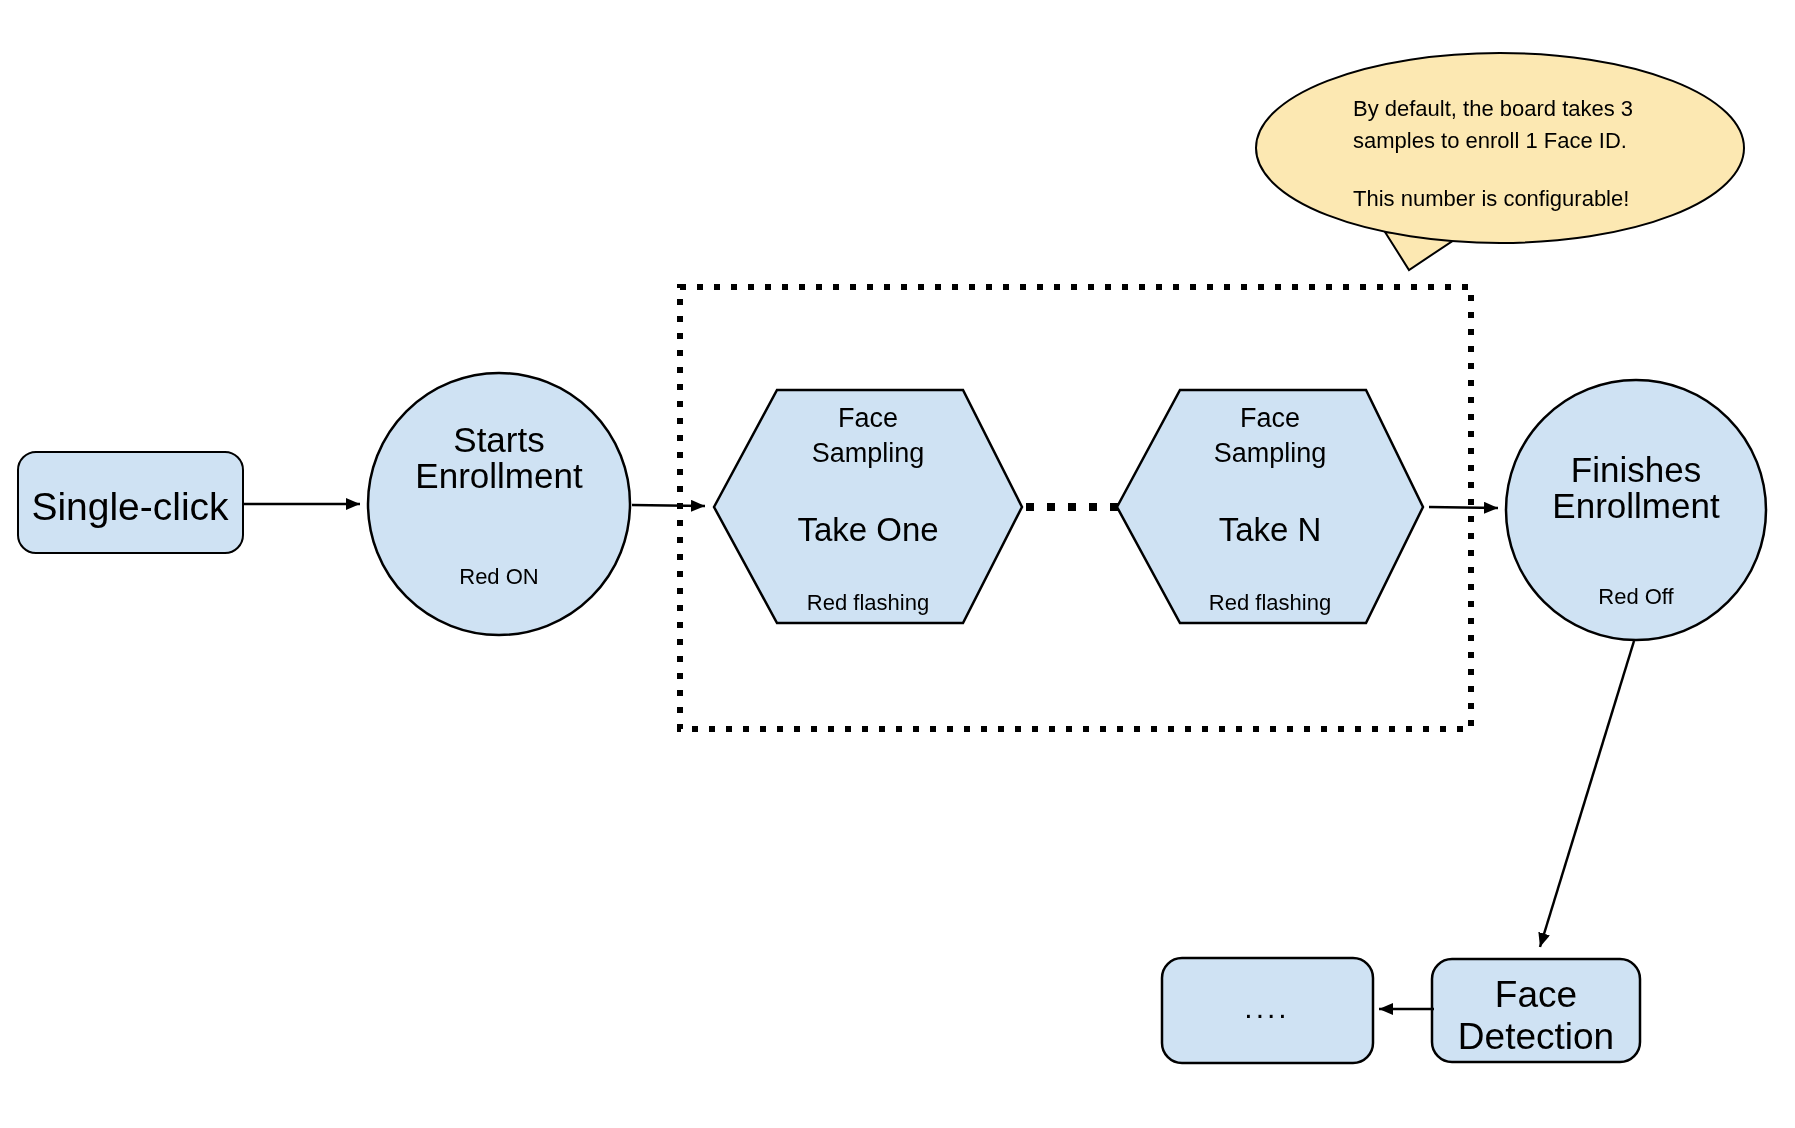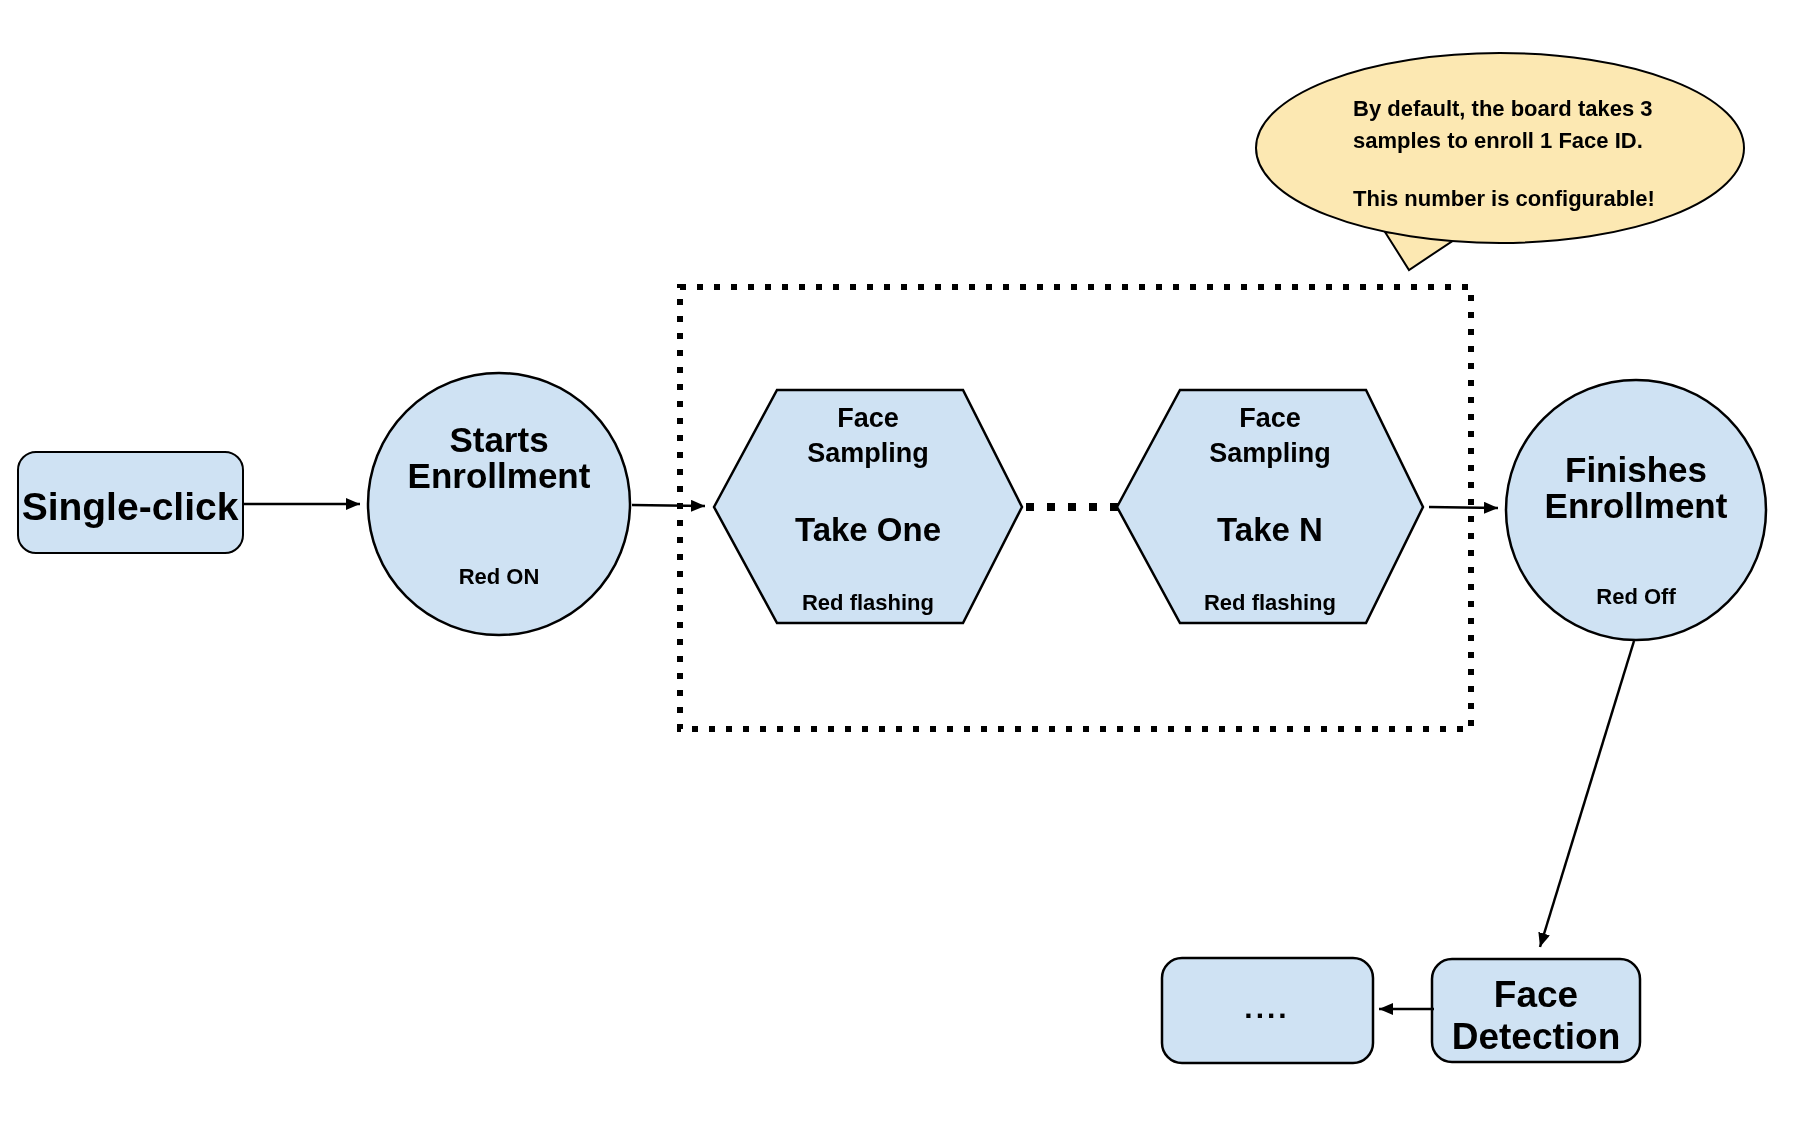--- a/index.html
+++ b/index.html
@@ -1,16 +1,16 @@
 <!DOCTYPE html>
 <html><head>
 <meta charset="utf-8">
 <style>
   html, body { margin: 0; padding: 0; background: #ffffff; }
-  .canvas { position: relative; width: 1795px; height: 1128px; background: #ffffff; overflow: hidden; font-weight: bold; }
+  .canvas { position: relative; width: 1795px; height: 1128px; background: #ffffff; overflow: hidden; }
   svg { display: block; }
   text { font-family: "Liberation Sans", "DejaVu Sans", sans-serif; fill: #000000; }
   .mid { text-anchor: middle; }
   .f39 { font-size: 39px; }
   .f37 { font-size: 37px; }
   .f35 { font-size: 35px; }
   .f33 { font-size: 33px; }
   .f27 { font-size: 27px; }
   .f22 { font-size: 22px; }
   .dots { font-size: 30px; letter-spacing: 3px; }

